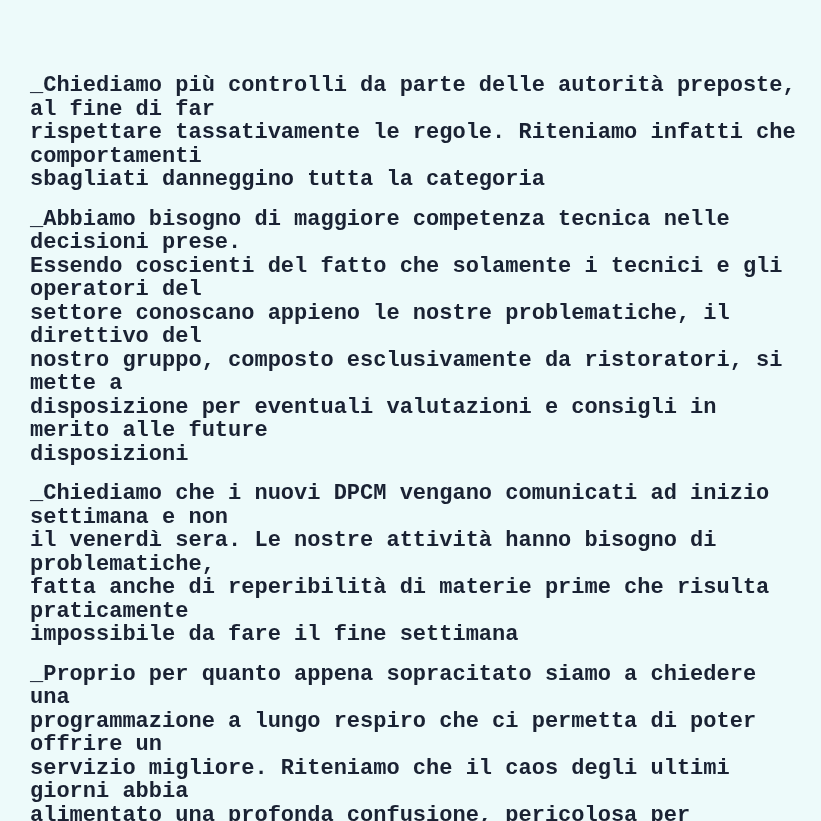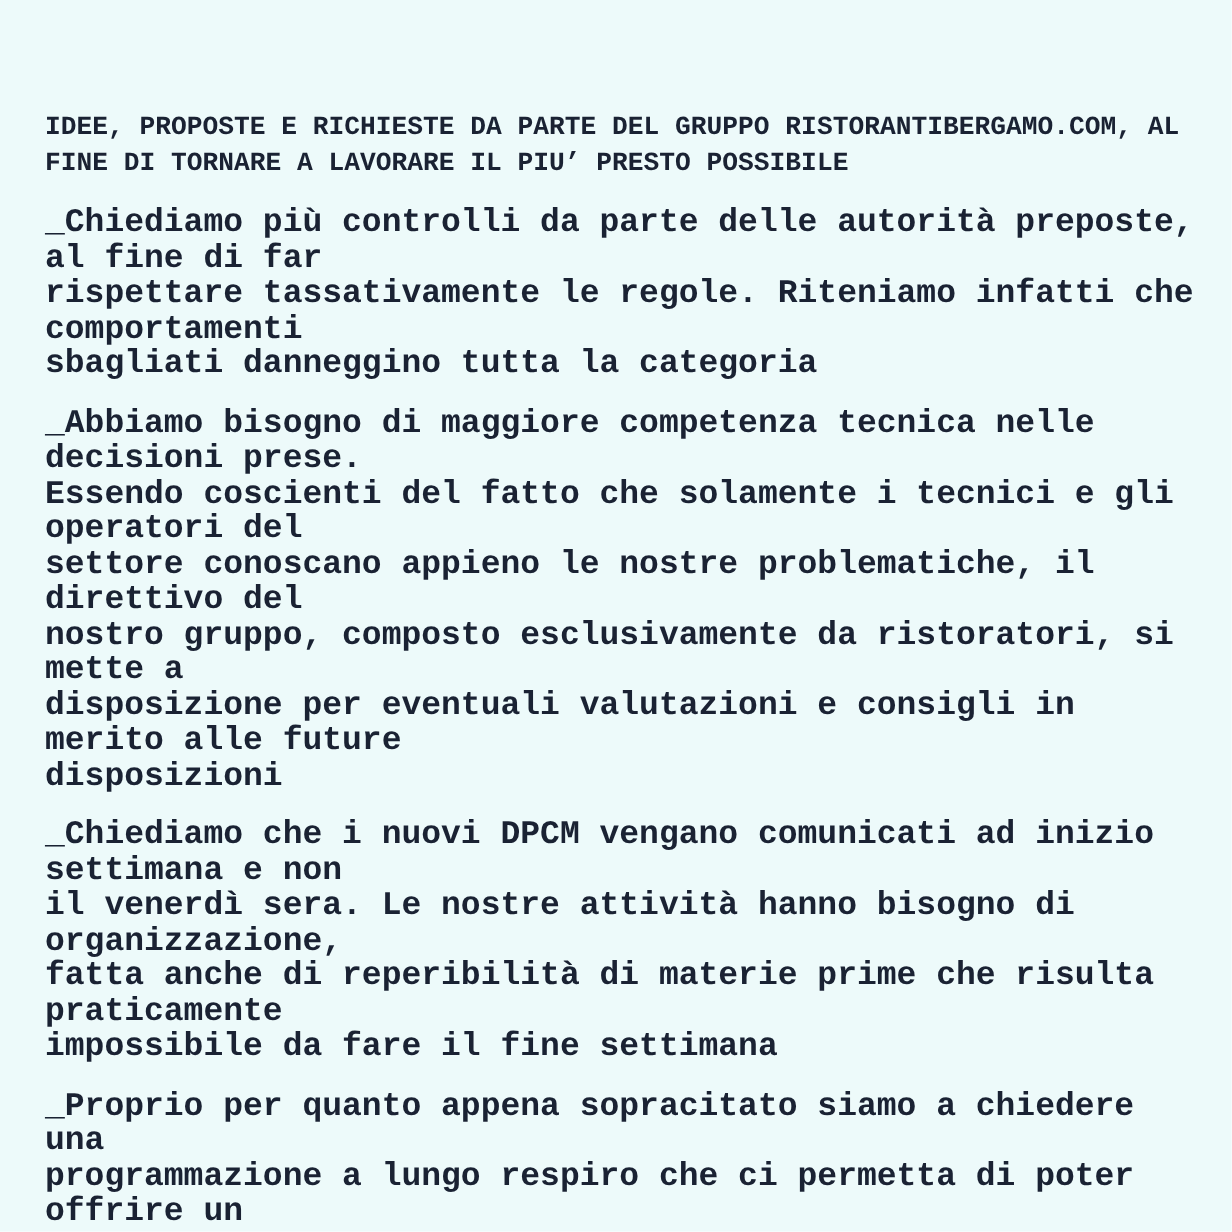--- a/index.html
+++ b/index.html
@@ -29,38 +29,36 @@
     letter-spacing: 0;
   }
   h1.doc-text {
     font-size: 17.5px; 
   }
 </style>
 </head>
 <body>
 
 <div class="page">
-  <h1 class="doc-text">IDEE, PROPOSTE E RICHIESTE DA PARTE DEL GRUPPO RISTORANTIBERGAMO.COM, AL
-FINE DI TORNARE A LAVORARE IL PIU’ PRESTO POSSIBILE</h1>
 
   <p class="doc-text">_Chiediamo più controlli da parte delle autorità preposte, al fine di far
 rispettare tassativamente le regole. Riteniamo infatti che comportamenti
 sbagliati danneggino tutta la categoria</p>
 
 
   <p class="doc-text">_Abbiamo bisogno di maggiore competenza tecnica nelle decisioni prese.
 Essendo coscienti del fatto che solamente i tecnici e gli operatori del
 settore conoscano appieno le nostre problematiche, il direttivo del
 nostro gruppo, composto esclusivamente da ristoratori, si mette a
 disposizione per eventuali valutazioni e consigli in merito alle future
 disposizioni</p>
 
 
   <p class="doc-text">_Chiediamo che i nuovi DPCM vengano comunicati ad inizio settimana e non
-il venerdì sera. Le nostre attività hanno bisogno di organizzazione,
+il venerdì sera. Le nostre attività hanno bisogno di problematiche,
 fatta anche di reperibilità di materie prime che risulta praticamente
 impossibile da fare il fine settimana</p>
 
   <p class="doc-text">_Proprio per quanto appena sopracitato siamo a chiedere una
 programmazione a lungo respiro che ci permetta di poter offrire un
 servizio migliore. Riteniamo che il caos degli ultimi giorni abbia
 alimentato una profonda confusione, pericolosa per l’equilibrio
 psicologico ed emotivo degli operatori del settore e dei nostri clienti.</p>
 </div>
 

